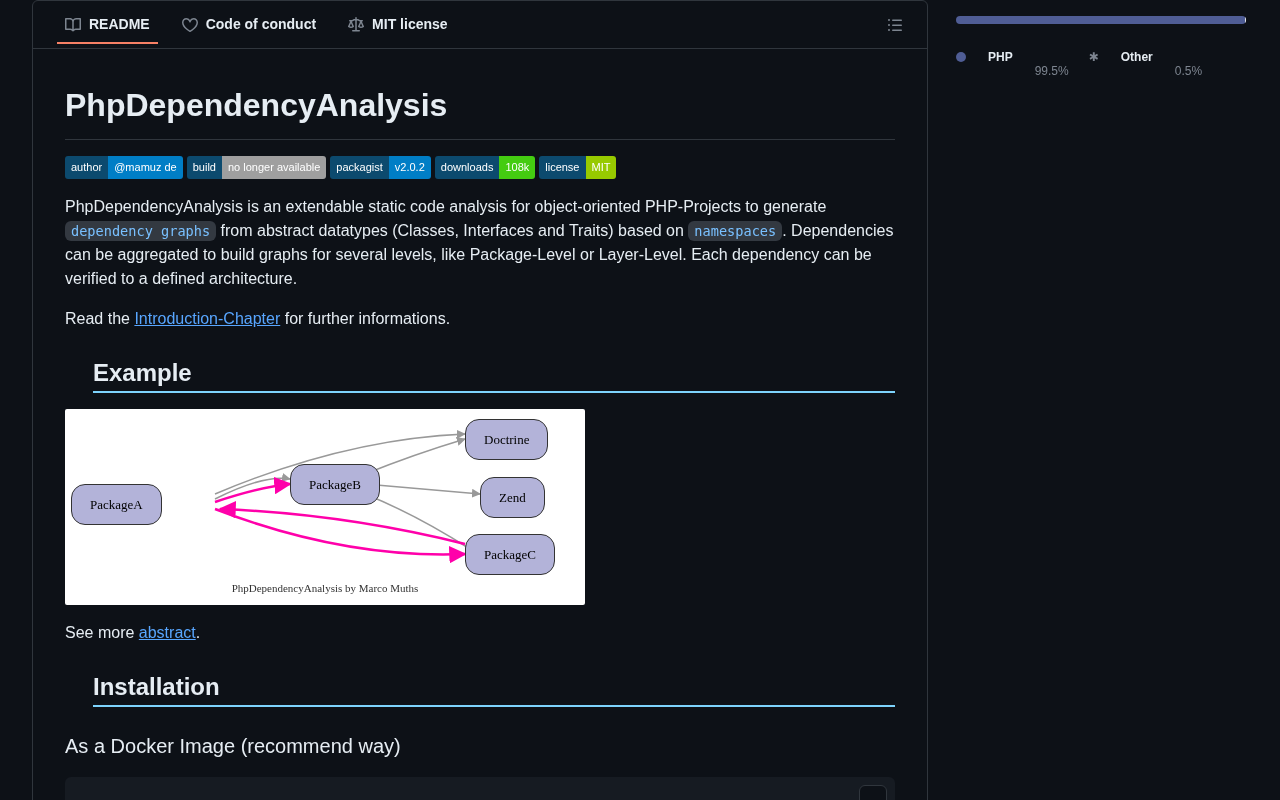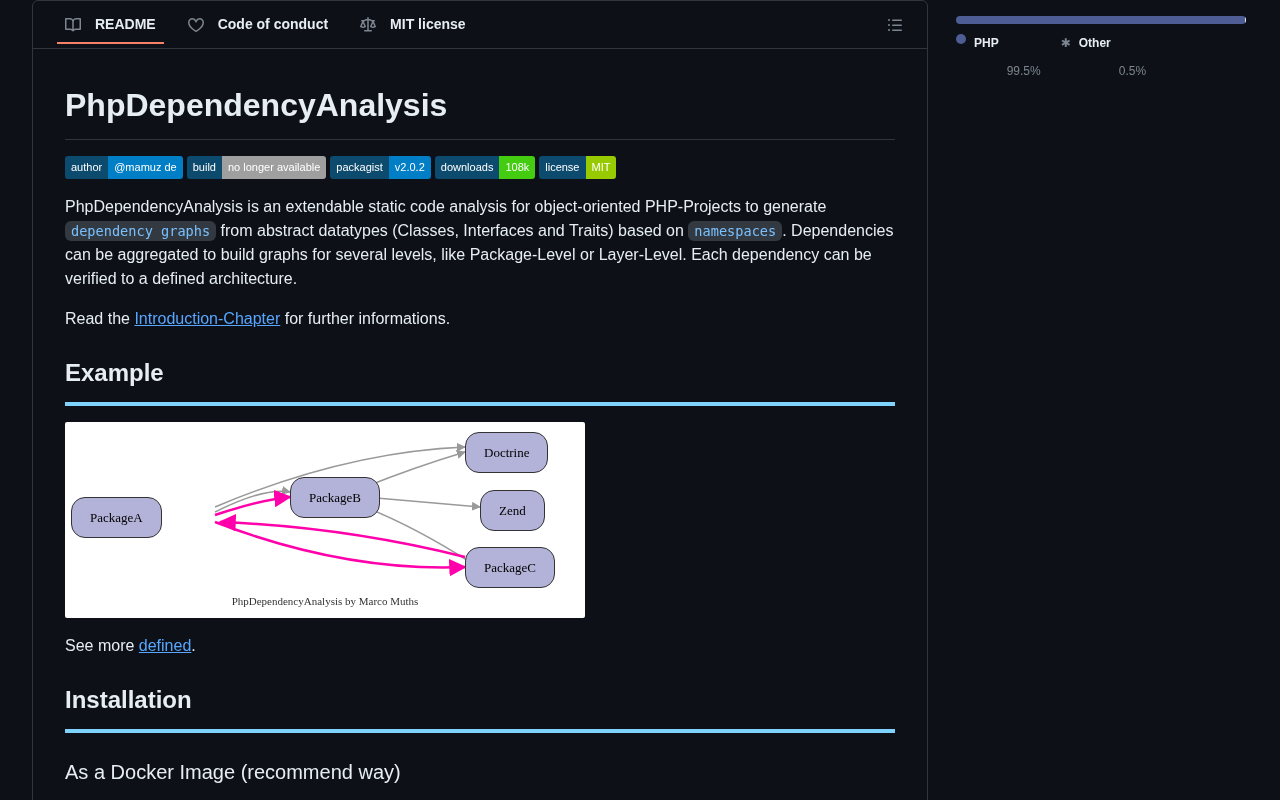--- a/index.html
+++ b/index.html
@@ -28,21 +28,21 @@
 .tab-bar {
   display: flex;
   align-items: center;
   border-bottom: 1px solid #30363d;
   padding: 0 16px;
   height: 48px;
 }
 .tab {
   display: flex;
   align-items: center;
-  gap: 14px;
+  gap: 8px;
   padding: 8px 16px;
   font-size: 14px;
   font-weight: 600;
   color: #e6edf3;
   cursor: pointer;
   position: relative;
 }
 .tab.active::after {
   content: '';
   position: absolute;
@@ -71,22 +71,23 @@
   font-weight: 600;
   margin-bottom: 16px;
   padding-bottom: 10px;
   border-bottom: 1px solid #30363d;
 }
 h2 {
   font-size: 24px;
   font-weight: 600;
   margin-top: 24px;
   margin-bottom: 16px;
-  padding-bottom: 11px;
-  border-bottom: 4px solid #7dd3fc;
+  padding-bottom: 0;
+  border-bottom: 2px solid #7dd3fc;
+  margin-left: 28px;
 }
 h3 {
   font-size: 20px;
   font-weight: 400;
   margin-top: 24px;
   margin-bottom: 16px;
 }
 p { margin-bottom: 16px; }
 .badges {
   display: flex;
@@ -174,21 +175,21 @@
   cursor: pointer;
   background: #0d1117;
 }
 .lang-row {
   display: flex;
   gap: 20px;
   font-size: 12px;
   align-items: center;
   padding-left: 4px;
 }
-.lang-item { display: flex; align-items: flex-start; gap: 8px; }
+.lang-item { display: flex; align-items: center; gap: 22px; }
 .lang-dot {
   width: 10px; height: 10px;
   border-radius: 50%;
 }
 .lang-name { font-weight: 600; }
 .lang-pct { color: #7d8590; margin-top: 28px; }
 .lang-bar {
   height: 8px;
   width: 290px;
   background: #4F5D95;
@@ -294,21 +295,21 @@
         </svg>
         <div class="node" style="left:6px;top:75px;">PackageA</div>
         <div class="node" style="left:225px;top:55px;">PackageB</div>
         <div class="node" style="left:400px;top:10px;">Doctrine</div>
         <div class="node" style="left:415px;top:68px;">Zend</div>
         <div class="node" style="left:400px;top:125px;">PackageC</div>
         <div class="diagram-caption">PhpDependencyAnalysis by Marco Muths</div>
       </div>
 
       <p>
-        <span>See more </span><a class="link" href="#">defined</a><span>.</span>
+        <span>See more </span><a class="link" href="#">abstract</a><span>.</span>
       </p>
 
       <h2>Installation</h2>
 
       <h3>As a Docker Image (recommend way)</h3>
 
       <div class="codeblock">
 
         <div class="copy-btn">
           

